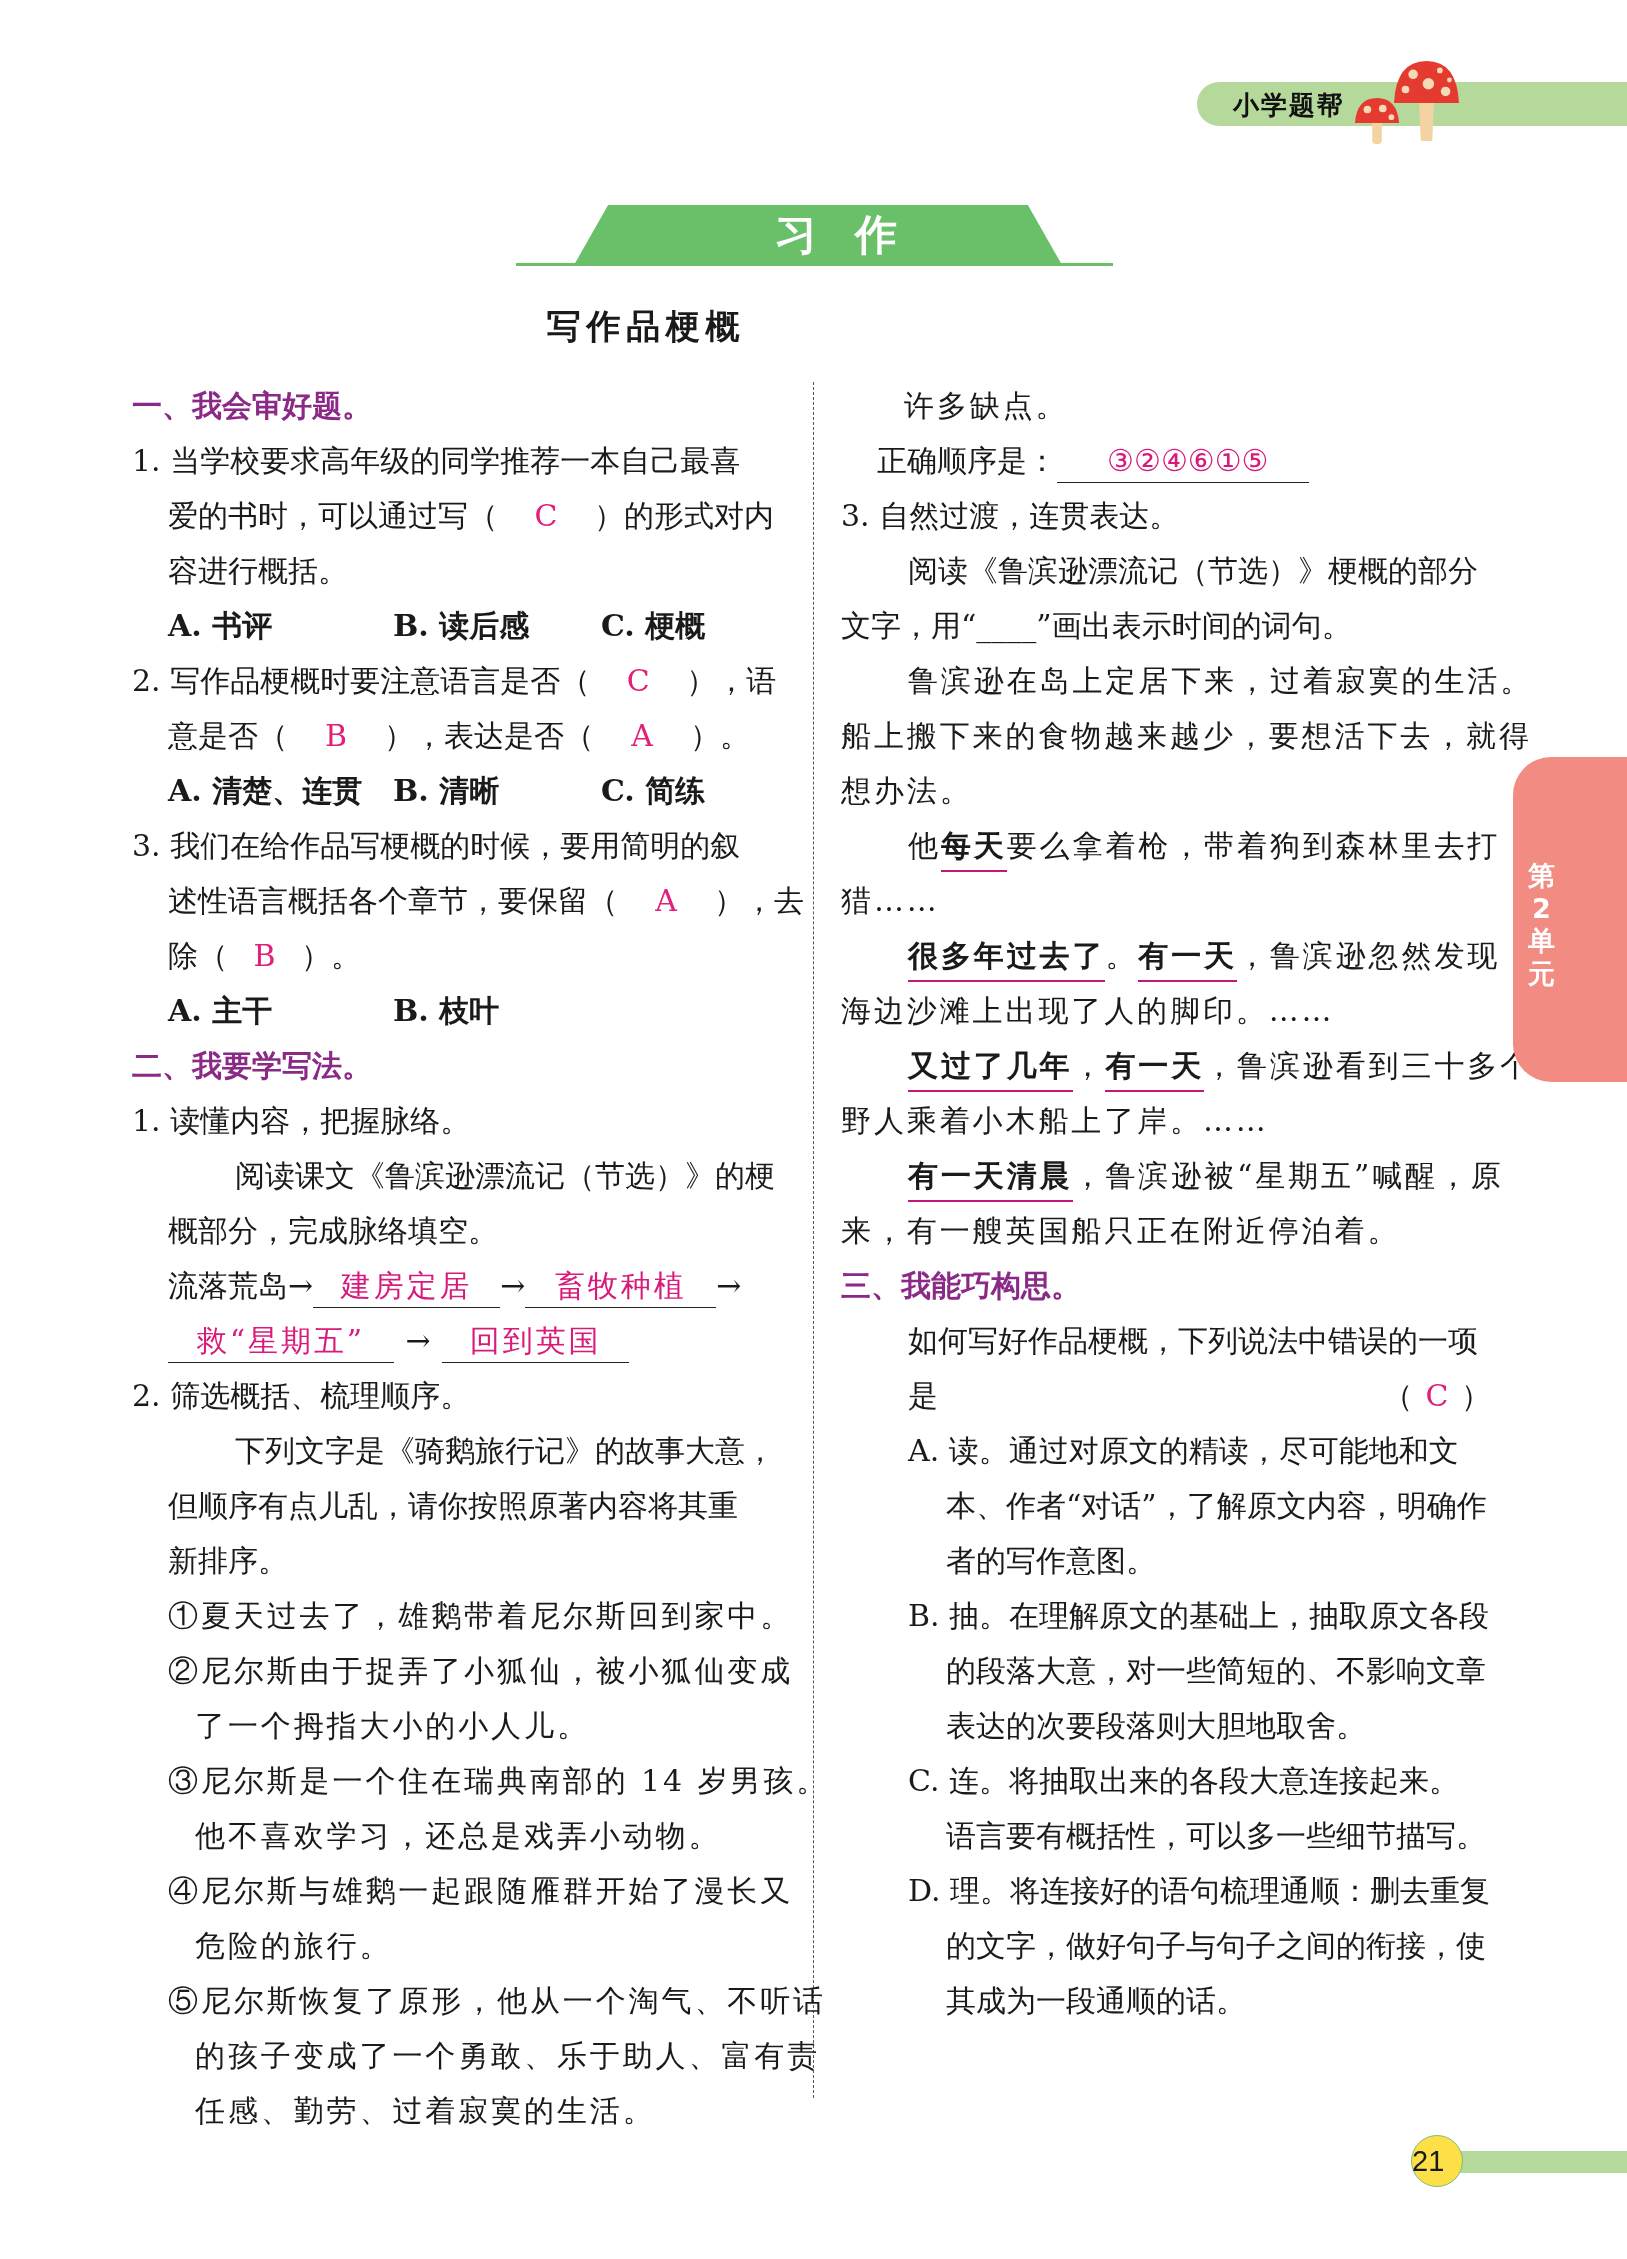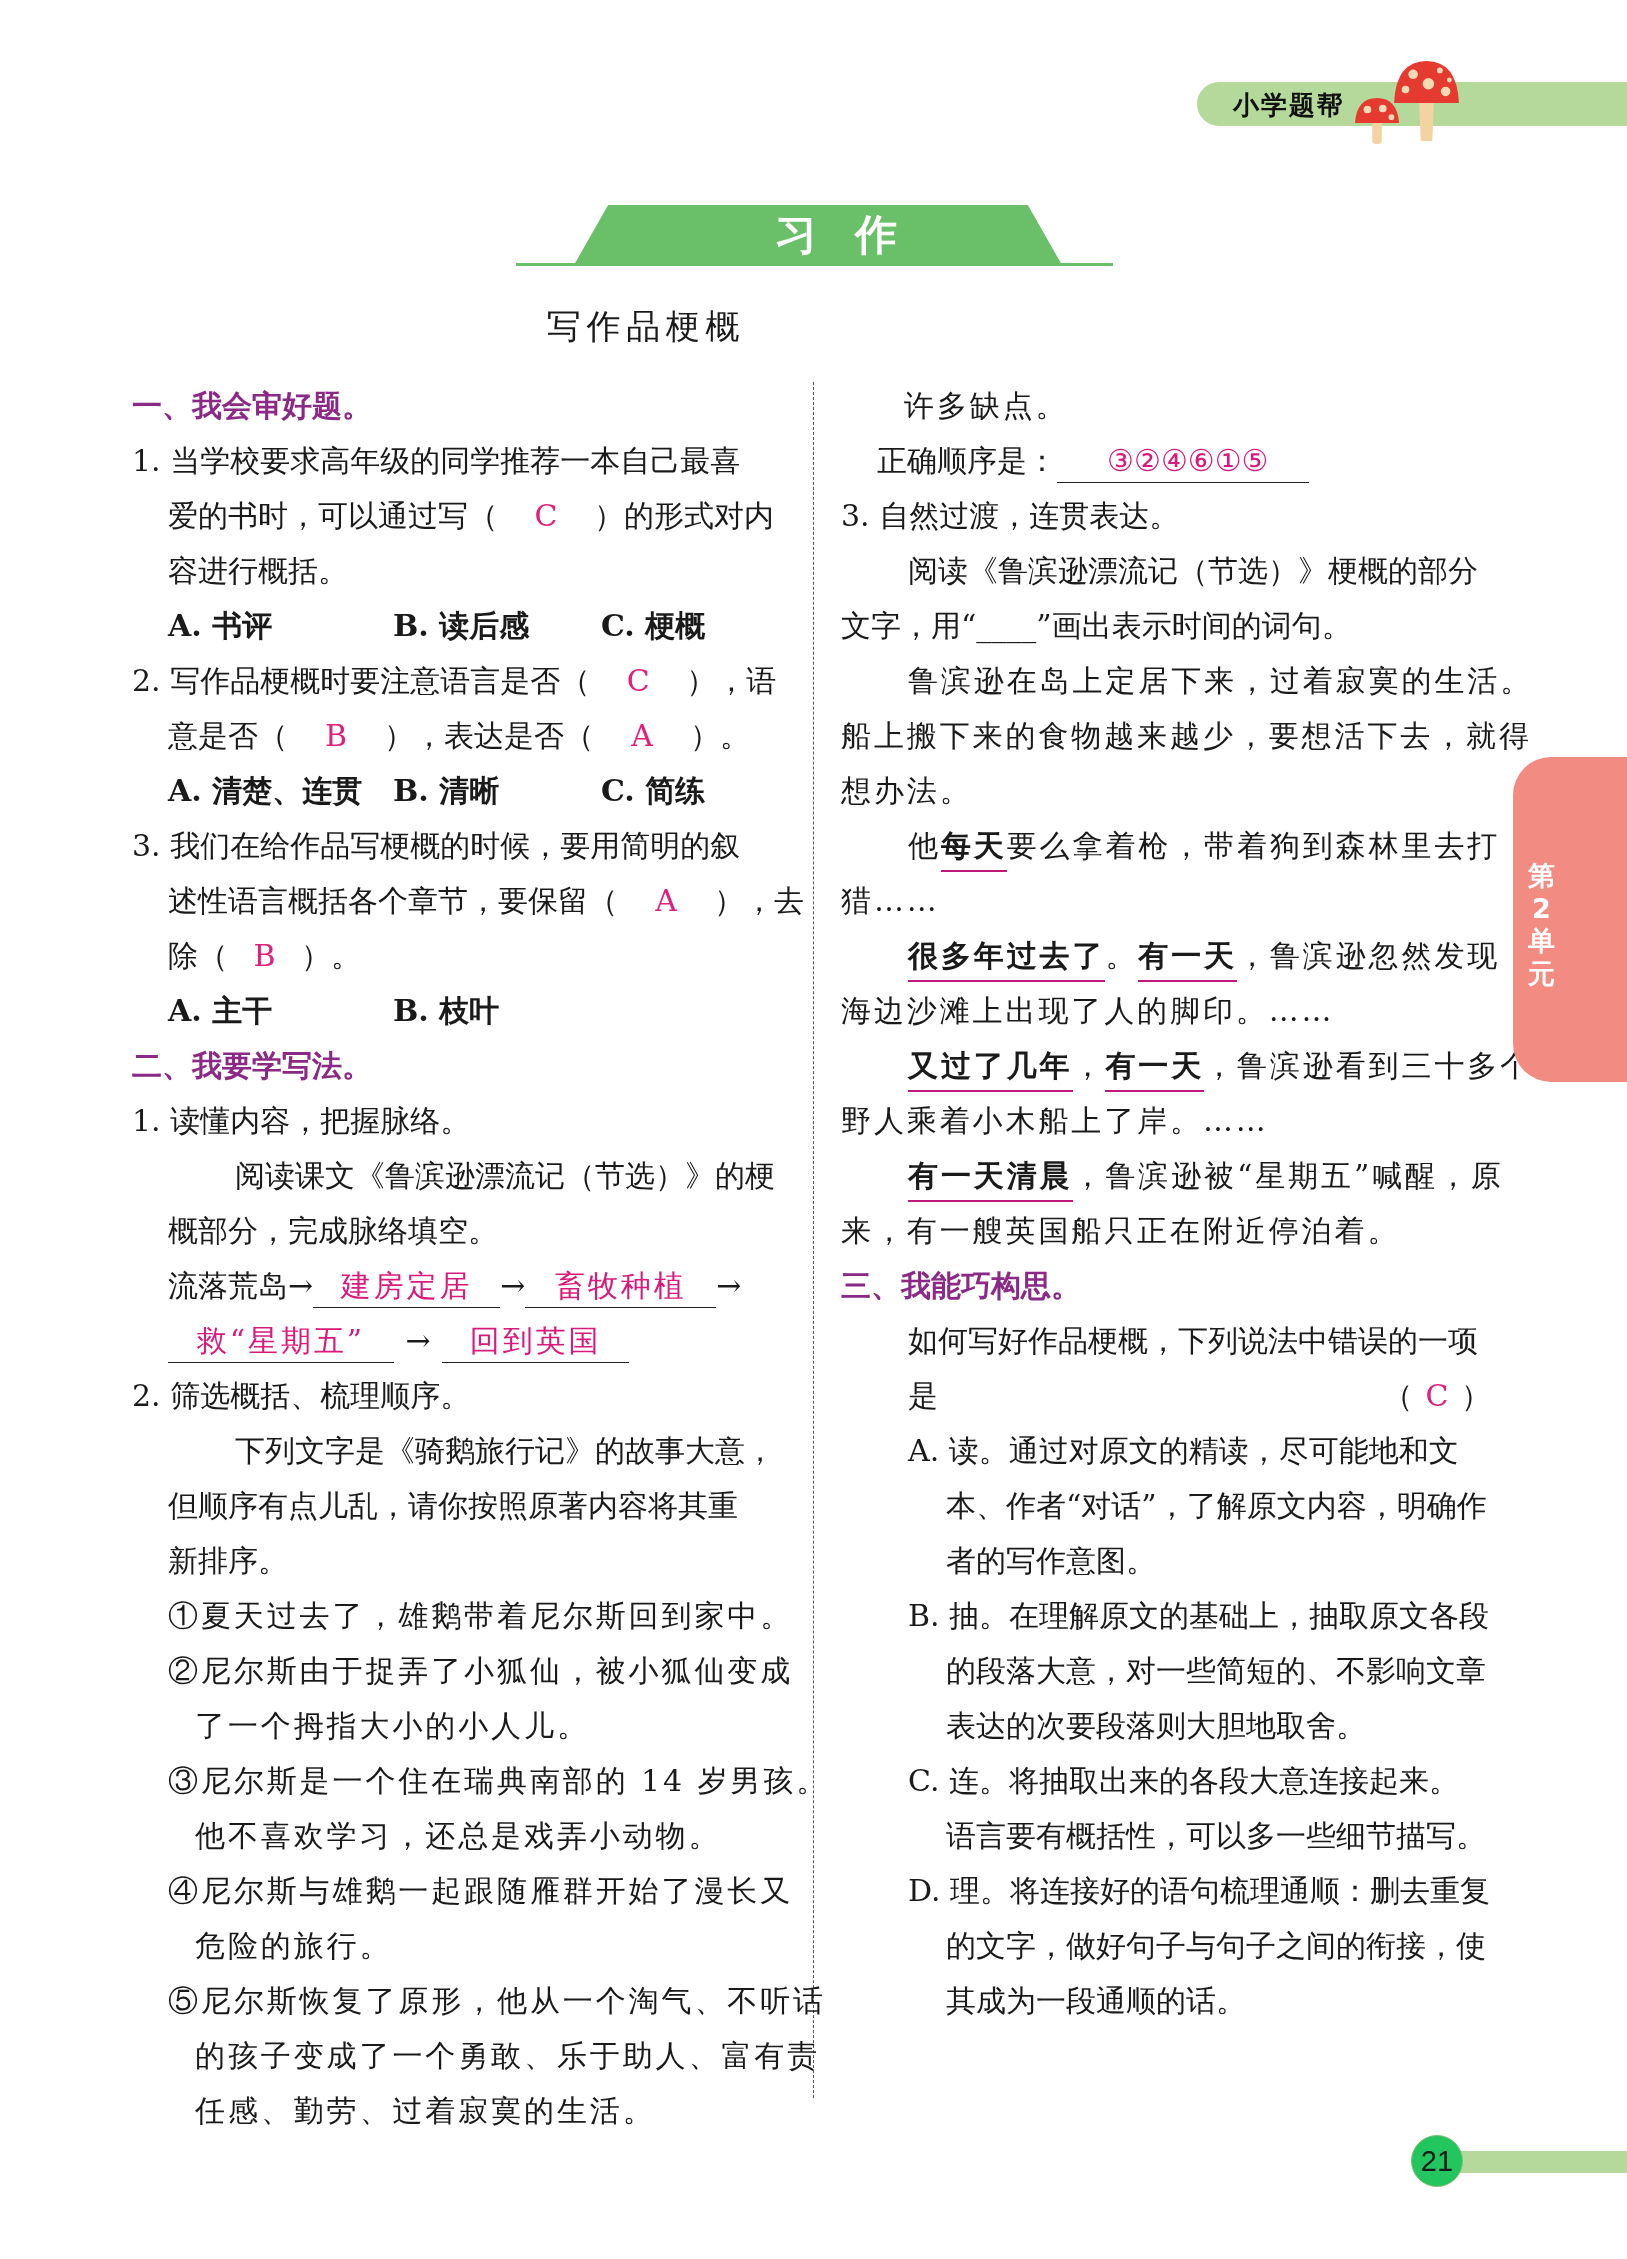--- a/index.html
+++ b/index.html
@@ -14,21 +14,21 @@
   .mushroom { position: absolute; }
 
   
   .title-line { position: absolute; left: 516px; top: 263px; width: 597px; height: 2.9px; background: #6abf69; }
   .title-tab { position: absolute; left: 574px; top: 205px; width: 488px; height: 60px; background: #6abf69;
                clip-path: polygon(7% 0, 93% 0, 100% 100%, 0 100%); border-radius: 3.8px; }
   .title-text { position: absolute; left: 592px; top: 205px; width: 488px; height: 60px; line-height: 60px;
                 text-align: center; color: #fff; font-size: 42px; font-weight: bold; letter-spacing: 38px;
                 font-family: "DejaVu Sans", sans-serif; text-indent: 38px; }
   .sub-title { position: absolute; left: 0; width: 1292px; top: 304px; text-align: center; font-size: 34px;
-               font-weight: normal; letter-spacing: 5.7px; }
+               font-weight: bold; letter-spacing: 5.7px; }
 
   
   .col { position: absolute; top: 378px; font-size: 30px; line-height: 55px; }
   .col-left { left: 132px; width: 650px; }
   .col-right { left: 841px; width: 650px; }
   .divider { position: absolute; left: 813px; top: 382px; height: 1716px; border-left: 1.9px dashed #555; }
 
   .sec-head { color: #8b2a86; font-weight: bold; font-family: "DejaVu Sans", sans-serif; font-size: 30px; }
   .line { white-space: nowrap; }
   .ind1 { padding-left: 36px; }
@@ -44,21 +44,21 @@
 
   
   .unit-tab { position: absolute; left: 1513px; top: 757px; width: 115px; height: 325px; background: #f28b82;
               border-radius: 38px 0 0 38px; }
   .unit-text { position: absolute; left: 1513px; top: 860px; width: 57px; text-align: center; color: #fff;
                font-size: 27px; font-weight: bold; line-height: 32.5px; font-family: "DejaVu Sans", sans-serif; }
 
   
   .footer-band { position: absolute; left: 1443px; top: 2151px; width: 184px; height: 22px; background: #b5d99a; }
   .page-num { position: absolute; left: 1411px; top: 2135px; width: 50px; height: 50px; border-radius: 50%;
-              border: 1.9px solid #7cbf74; background: #22c55e; text-align: center; line-height: 50px; font-size: 29px;
+              border: 1.9px solid #7cbf74; background: #fde047; line-height: 50px; font-size: 29px;
               font-family: "Liberation Sans", sans-serif; }
 </style>
 </head>
 <body>
 
 <div class="brand-band"></div>
 <div class="brand-text">小学题帮</div>
 <svg class="mushroom" style="left:1353px;top:96px" width="48" height="50" viewBox="0 0 50 52">
   <rect x="20" y="22" width="10" height="28" rx="4" fill="#f4d3a3"></rect>
   <path d="M2 28 Q4 2 25 2 Q46 2 48 28 Z" fill="#e53a2f"></path>

